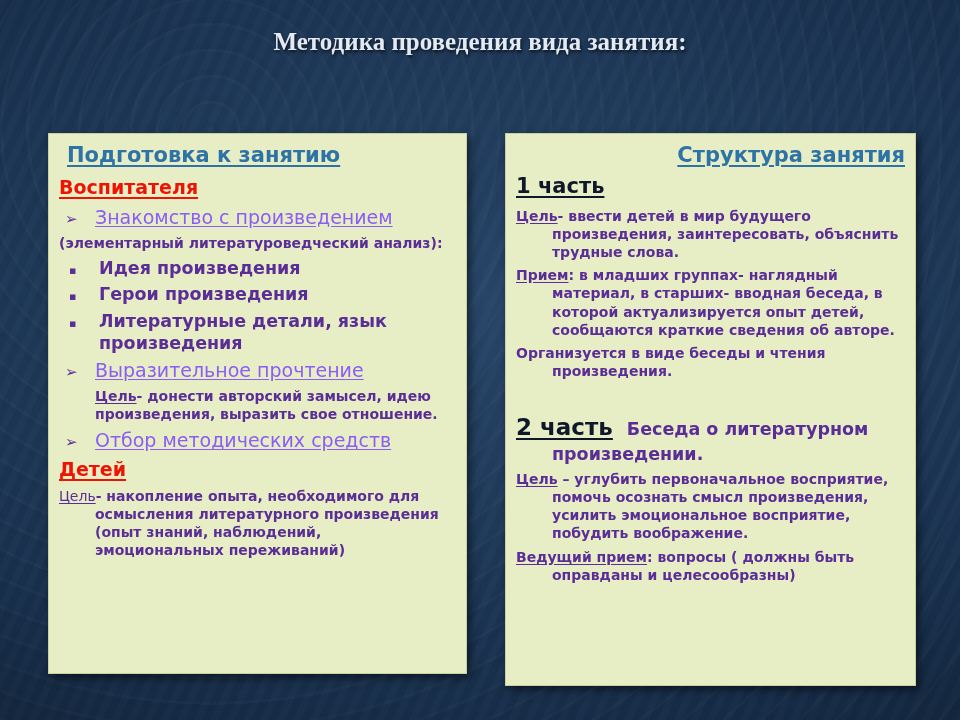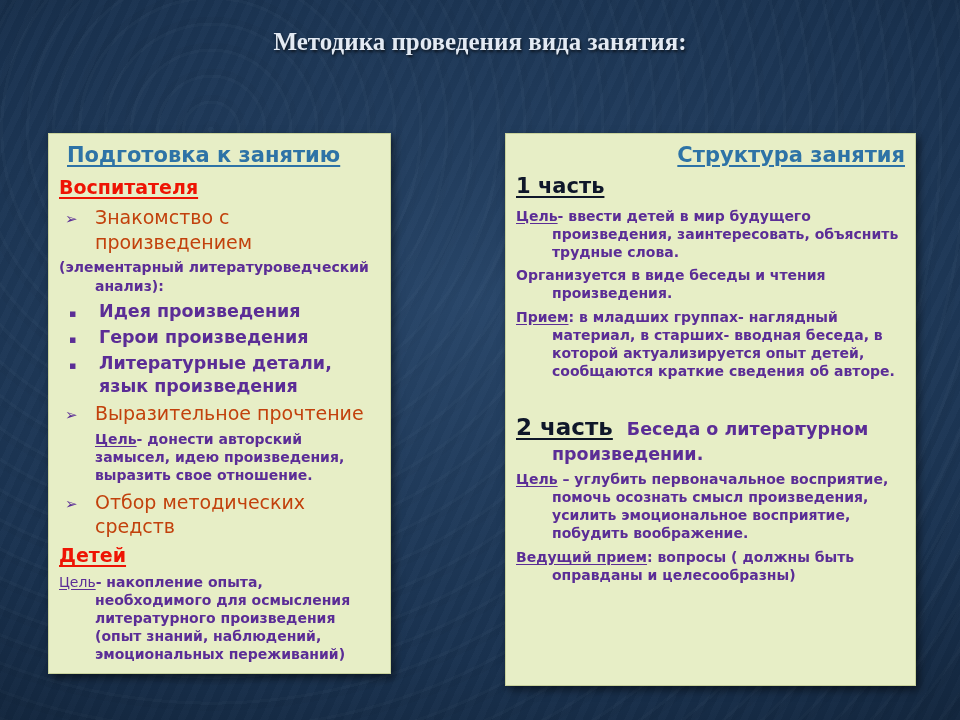--- a/index.html
+++ b/index.html
@@ -16,37 +16,37 @@
   .title{position:absolute;top:26px;left:0;width:100%;text-align:center;color:#e3eaf3;
          font-family:"Liberation Serif","DejaVu Serif",serif;
          text-shadow:1px 2px 3px rgba(0,0,0,0.65);}
   .title .t1{font-size:25px;font-weight:700;line-height:1.3;}
   .title .t2{font-size:25px;font-weight:700;font-style:italic;text-decoration:underline;
              text-underline-offset:4px;margin-top:4px;}
   
   .box{position:absolute;background:#e7eec6;border:1px solid #c9d29c;
        box-shadow:3px 4px 8px rgba(0,0,0,0.5);box-sizing:border-box;
        color:#5b2d96;}
-  .box.left{left:48px;top:133px;width:343px;height:541px;padding:8px 12px 6px 10px;}
+  .box.left{left:48px;top:133px;width:419px;height:541px;padding:8px 12px 6px 10px;}
   .box.right{left:505px;top:133px;width:411px;height:553px;padding:8px 10px 6px 10px;}
   h2,h3,p{margin:0;}
   .panel-heading{color:#2e73a6;font-size:21px;font-weight:700;
                  text-decoration:underline;text-underline-offset:3px;
                  text-decoration-thickness:2px;line-height:1.3;}
   .box.left .panel-heading{padding-left:8px;margin-bottom:6px;}
   .box.right .panel-heading{text-align:right;margin-bottom:4px;}
   .red-sub{color:#ee1404;font-size:19px;font-weight:700;text-decoration:underline;
            text-underline-offset:3px;text-decoration-thickness:2px;line-height:1.35;margin:2px 0 4px 0;}
   .part-heading{color:#0f172a;font-size:21px;font-weight:700;text-decoration:underline;
                 text-underline-offset:3px;text-decoration-thickness:2px;line-height:1.3;margin:2px 0 6px 0;}
   .part-heading.big{font-size:23px;display:inline;text-decoration:underline;}
   
   .arrow-item{display:flex;align-items:baseline;margin:3px 0 4px 0;}
   .arrow-glyph{flex:0 0 30px;color:#5b2d96;font-size:15px;padding-left:6px;}
-  .ulink{color:#c2410c;font-size:19px;font-weight:400;
+  .ulink{color:#8b5cf6;font-size:19px;font-weight:400;text-decoration:underline;
          text-underline-offset:2px;line-height:1.3;}
   
   .sq-item{display:flex;align-items:baseline;margin:4px 0;}
   .sq-glyph{flex:0 0 30px;color:#5b2d96;font-size:11px;padding-left:10px;}
   .btext{font-size:17.5px;font-weight:700;line-height:1.28;}
   
   .para{font-size:14px;font-weight:700;line-height:1.3;margin:3px 0 5px 0;
         padding-left:36px;text-indent:-36px;}
   .para.inset{padding-left:36px;text-indent:0;margin-left:0;}
   .glabel{text-decoration:underline;text-underline-offset:2px;}
@@ -107,23 +107,23 @@
     <p class="para"><span class="glabel light">Цель</span><span>- накопление опыта, необходимого для осмысления литературного произведения (опыт знаний, наблюдений, эмоциональных переживаний)</span></p>
   </section>
 
   <section class="box right">
     <h2 class="panel-heading">Структура занятия</h2>
 
     <h3 class="part-heading">1 часть</h3>
 
     <p class="para"><span class="glabel">Цель</span><span>- ввести детей в мир будущего произведения, заинтересовать, объяснить трудные слова.</span></p>
 
+    <p class="para"><span class="glabel">Прием</span><span>: в младших группах- наглядный материал, в старших- вводная беседа, в которой актуализируется опыт детей, сообщаются  краткие сведения об авторе.</span></p>
+
     <p class="para">Организуется в виде беседы и чтения произведения.</p>
-
-    <p class="para"><span class="glabel">Прием</span><span>: в младших группах- наглядный материал, в старших- вводная беседа, в которой актуализируется опыт детей, сообщаются  краткие сведения об авторе.</span></p>
 
     <div class="gap"></div>
 
     <p class="part2-line"><span class="part-heading big">2 часть</span><span class="part2-text">Беседа о литературном произведении.</span></p>
 
     <p class="para"><span class="glabel">Цель</span><span> – углубить первоначальное восприятие, помочь осознать смысл произведения, усилить эмоциональное восприятие, побудить воображение.</span></p>
 
     <p class="para"><span class="glabel">Ведущий прием</span><span>: вопросы ( должны быть оправданы и целесообразны)</span></p>
   </section>
 

